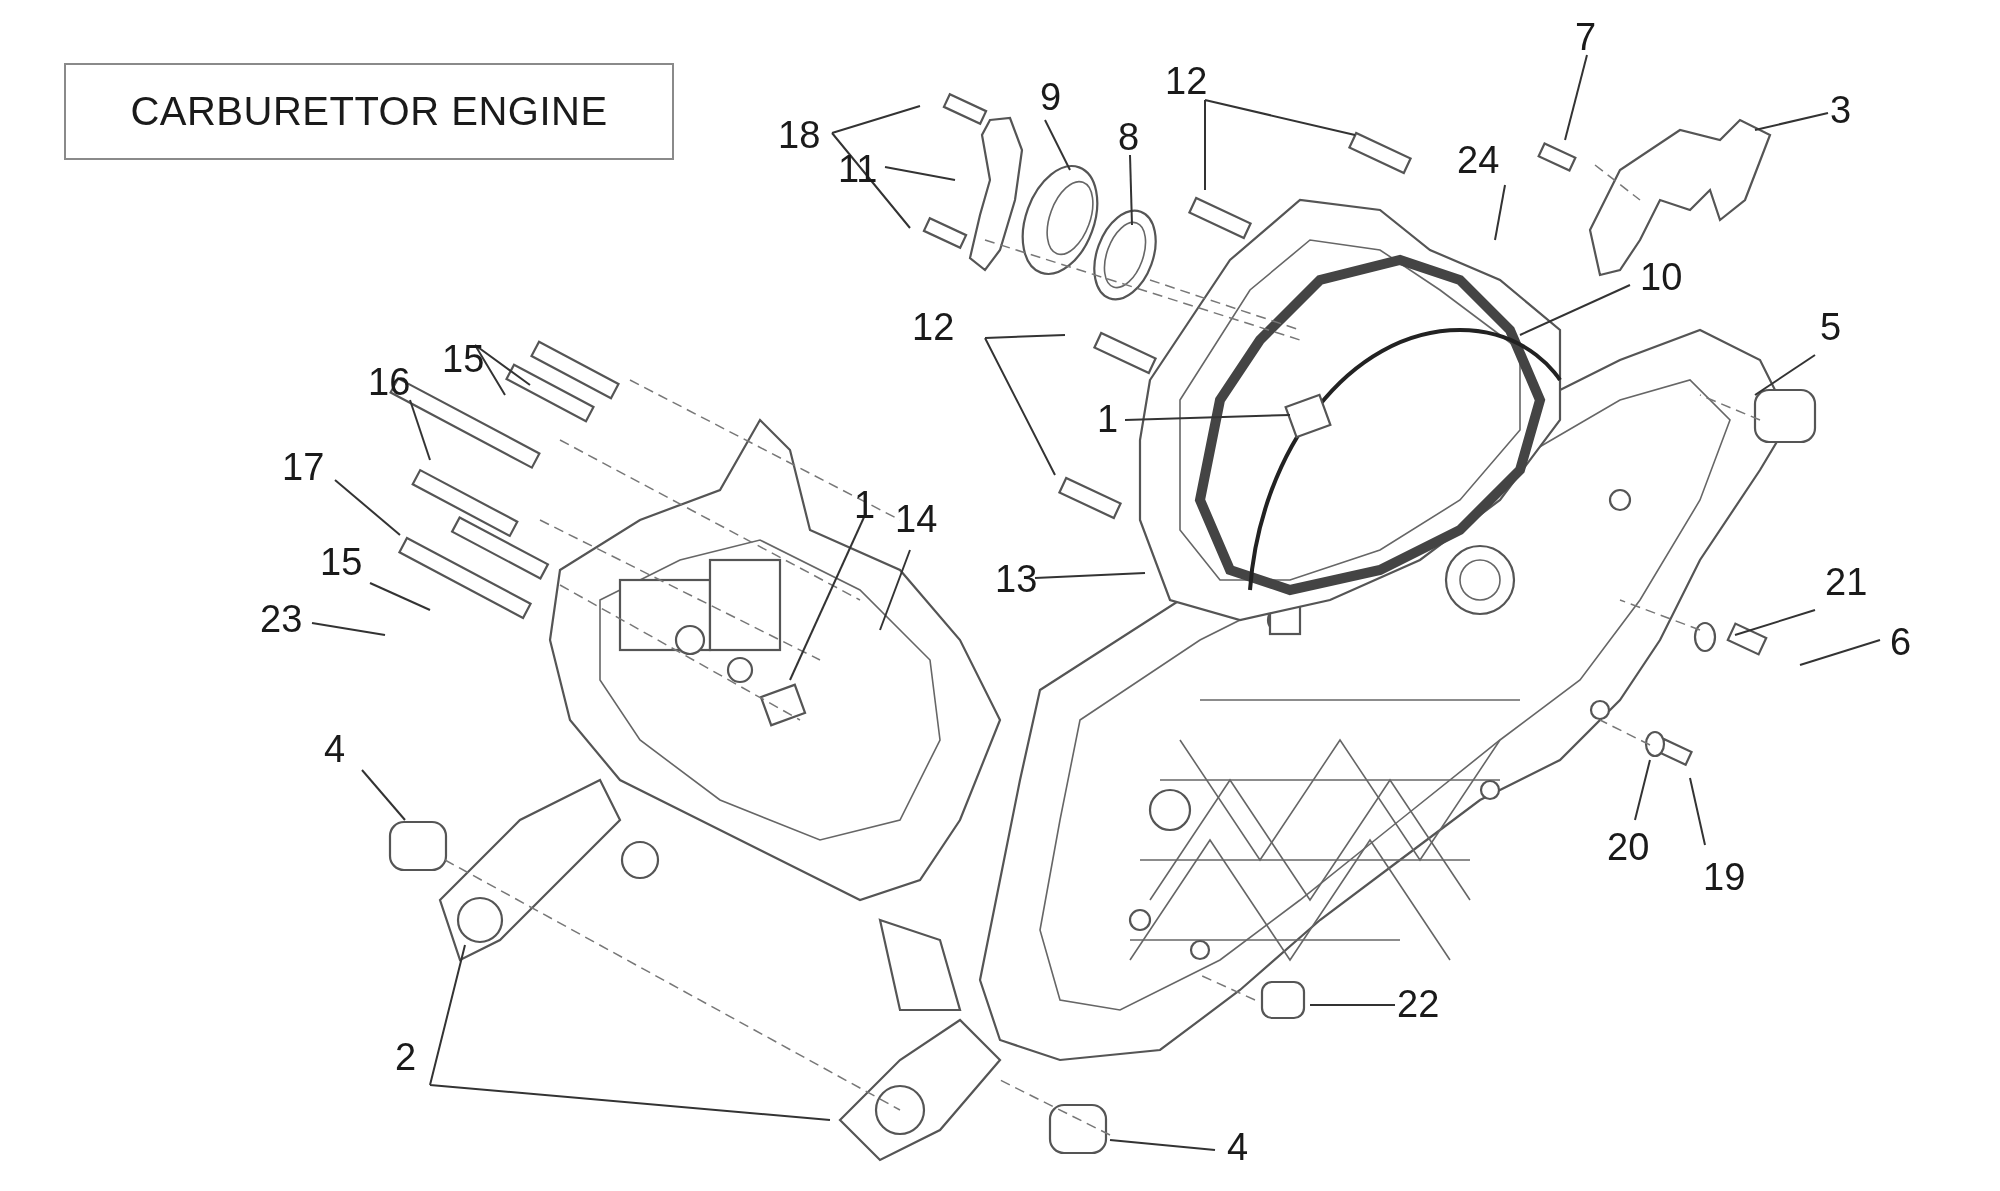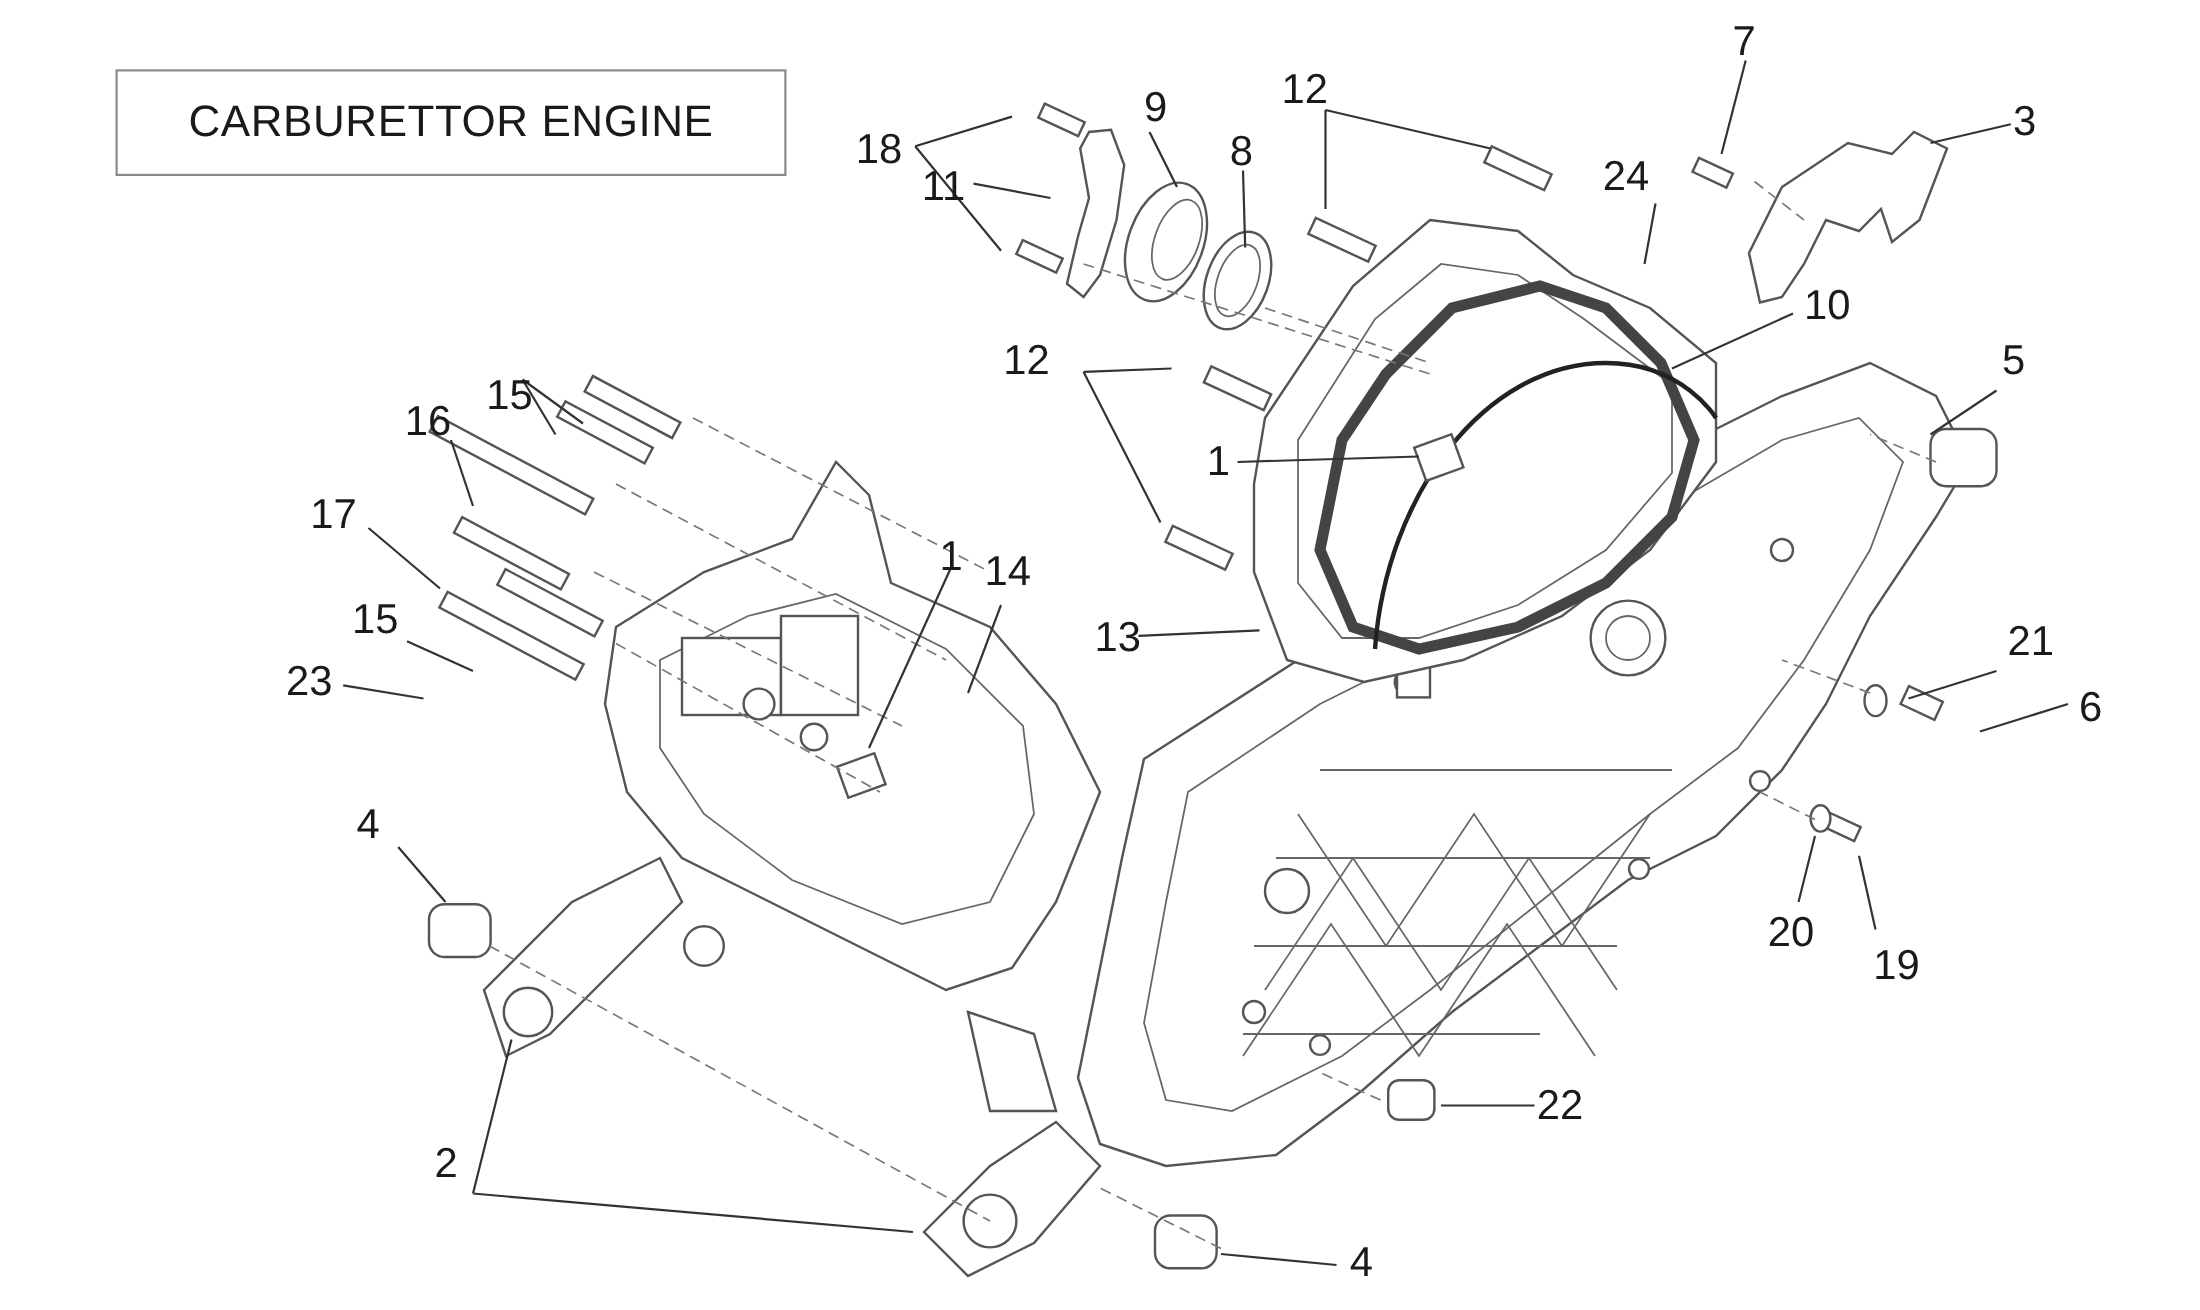--- a/index.html
+++ b/index.html
@@ -1,18 +1,18 @@
 <!DOCTYPE html>
 <html><head>
 <meta charset="utf-8">
 <style>
   html, body { margin: 0; padding: 0; background: #ffffff; }
   body { width: 2000px; height: 1191px; position: relative; overflow: hidden; font-family: "Liberation Sans", sans-serif; }
   #diagram { position: absolute; left: 0; top: 0; }
-  .title-box { position: absolute; left: 64px; top: 63px; width: 610px; height: 97px; border: 2px solid #8a8a8a; box-sizing: border-box; display: flex; align-items: center; justify-content: center; margin-left: 41px; }
+  .title-box { position: absolute; left: 64px; top: 63px; width: 610px; height: 97px; border: 2px solid #8a8a8a; box-sizing: border-box; display: flex; align-items: center; justify-content: center; }
   .title-box span { font-size: 40px; color: #1a1a1a; letter-spacing: 0.5px; }
   .callout { font-family: "Liberation Sans", sans-serif; font-size: 38px; fill: #1a1a1a; }
   .leader { stroke: #333; stroke-width: 2; fill: none; }
   .part { stroke: #555; stroke-width: 2.2; fill: #fff; }
   .part-dark { stroke: #333; stroke-width: 2.5; fill: #888; }
   .axis { stroke: #777; stroke-width: 1.5; stroke-dasharray: 10 6; fill: none; }
   .thin { stroke: #666; stroke-width: 1.6; fill: none; }
 </style>
 </head>
 <body>

